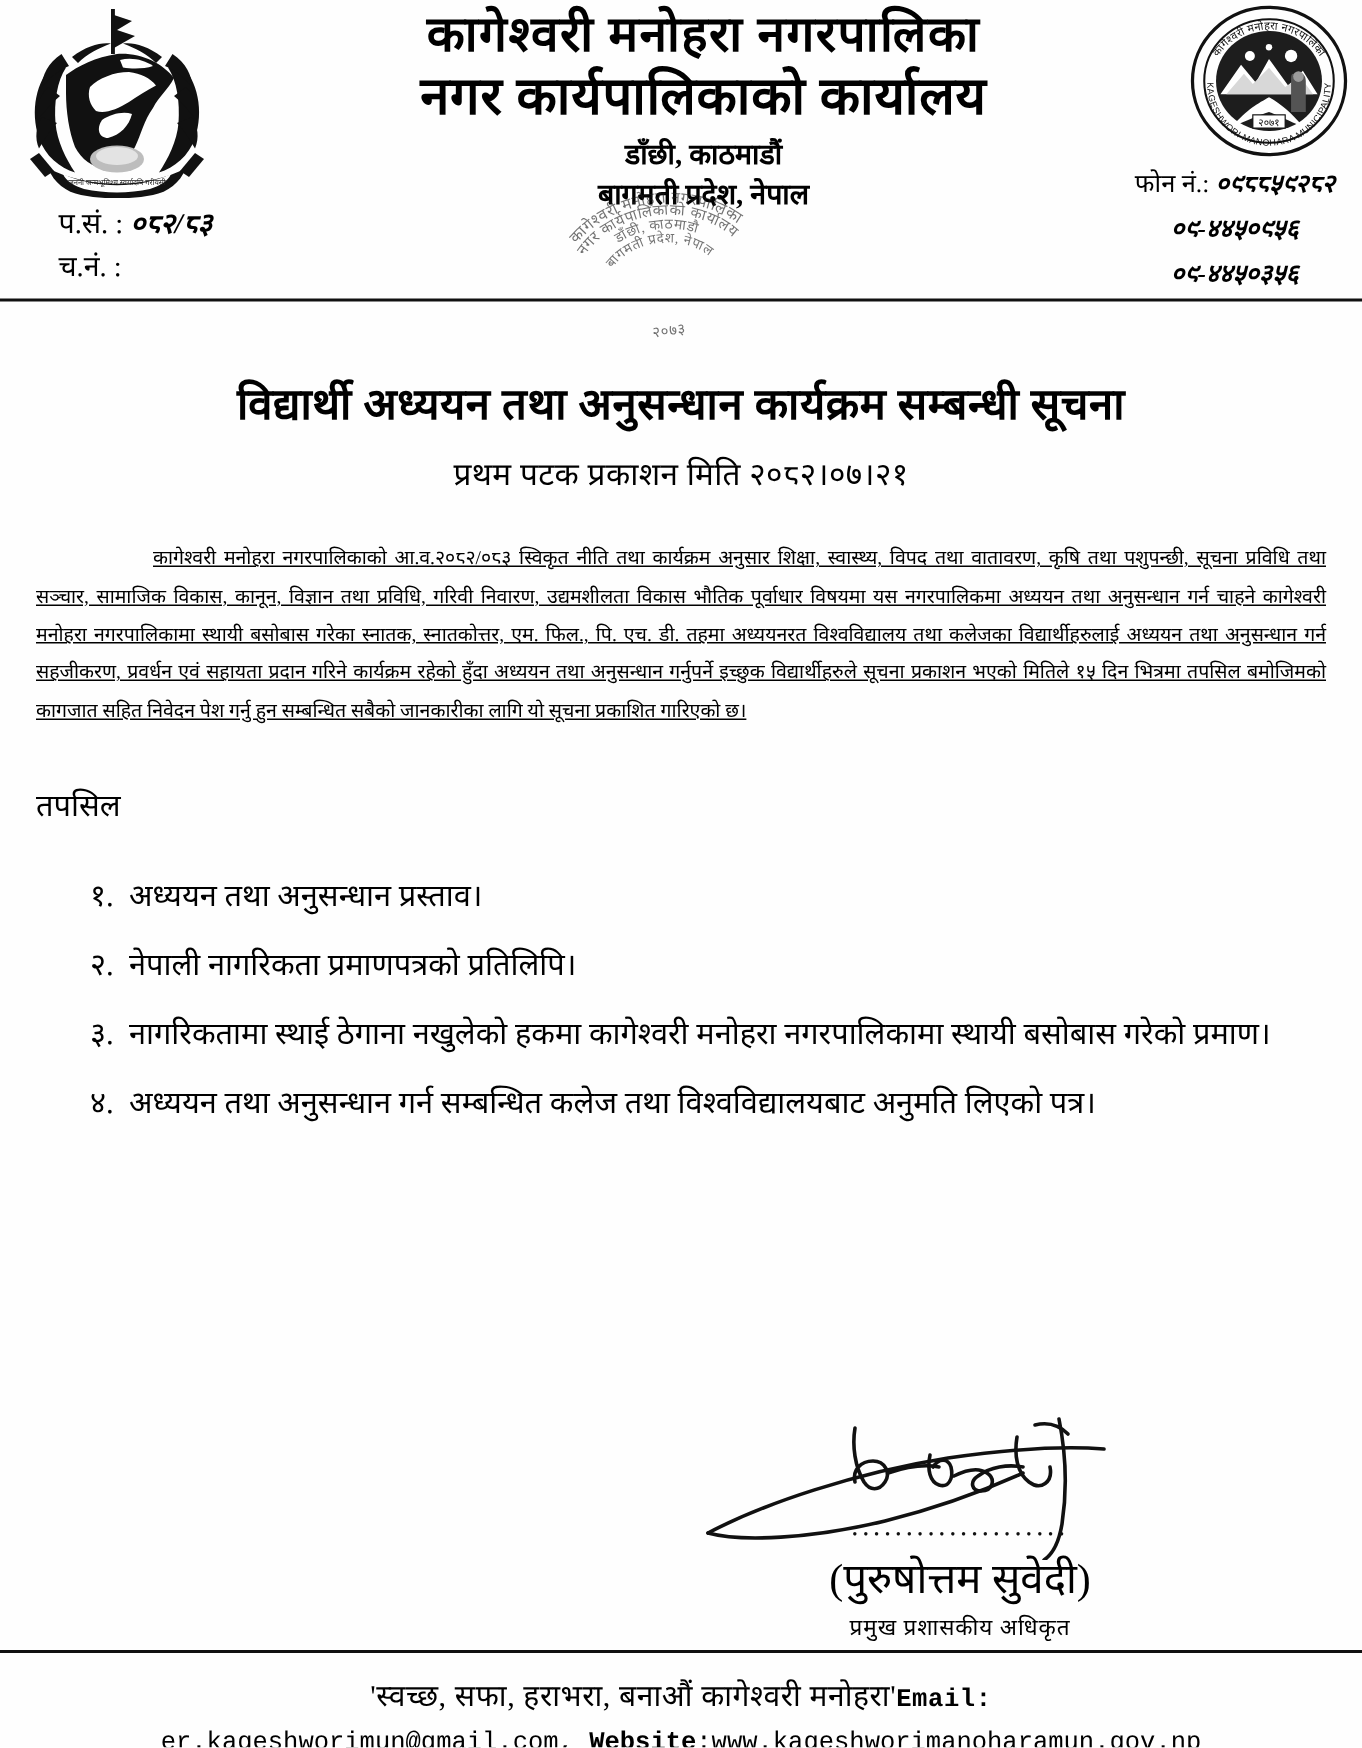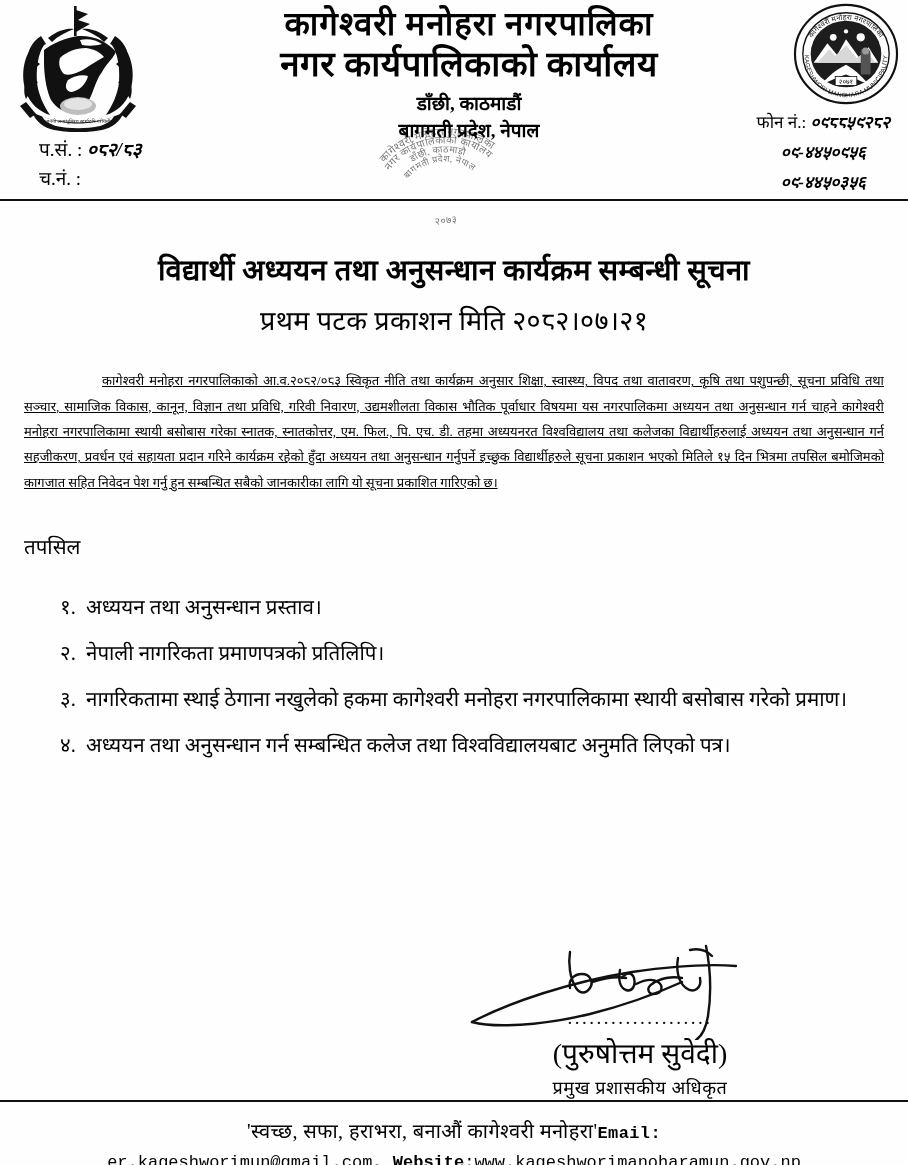--- a/index.html
+++ b/index.html
@@ -123,21 +123,21 @@
     text-align: center;
     margin-top: 52px;
   }
   .doc-title {
     font-size: 29px;
     font-weight: 700;
     letter-spacing: 0.4px;
     line-height: 1.25;
   }
   .doc-subtitle {
-    font-size: 27px;
+    font-size: 21px;
     font-weight: 400;
     margin-top: 13px;
     letter-spacing: 0.3px;
   }
 
   
   .body-wrap {
     margin: 30px 24px 0 24px;
   }
   .body-para {
@@ -195,21 +195,21 @@
     letter-spacing: 2.5px;
     line-height: 1;
     color: #111;
   }
   .sign-name {
     font-size: 28px;
     margin-top: 6px;
     line-height: 1.5;
   }
   .sign-post {
-    font-size: 18px;
+    font-size: 15px;
     line-height: 1.5;
     letter-spacing: 0.6px;
   }
 
   
   .hr-footer {
     position: absolute;
     left: 0;
     right: 0;
     top: 1100px;

